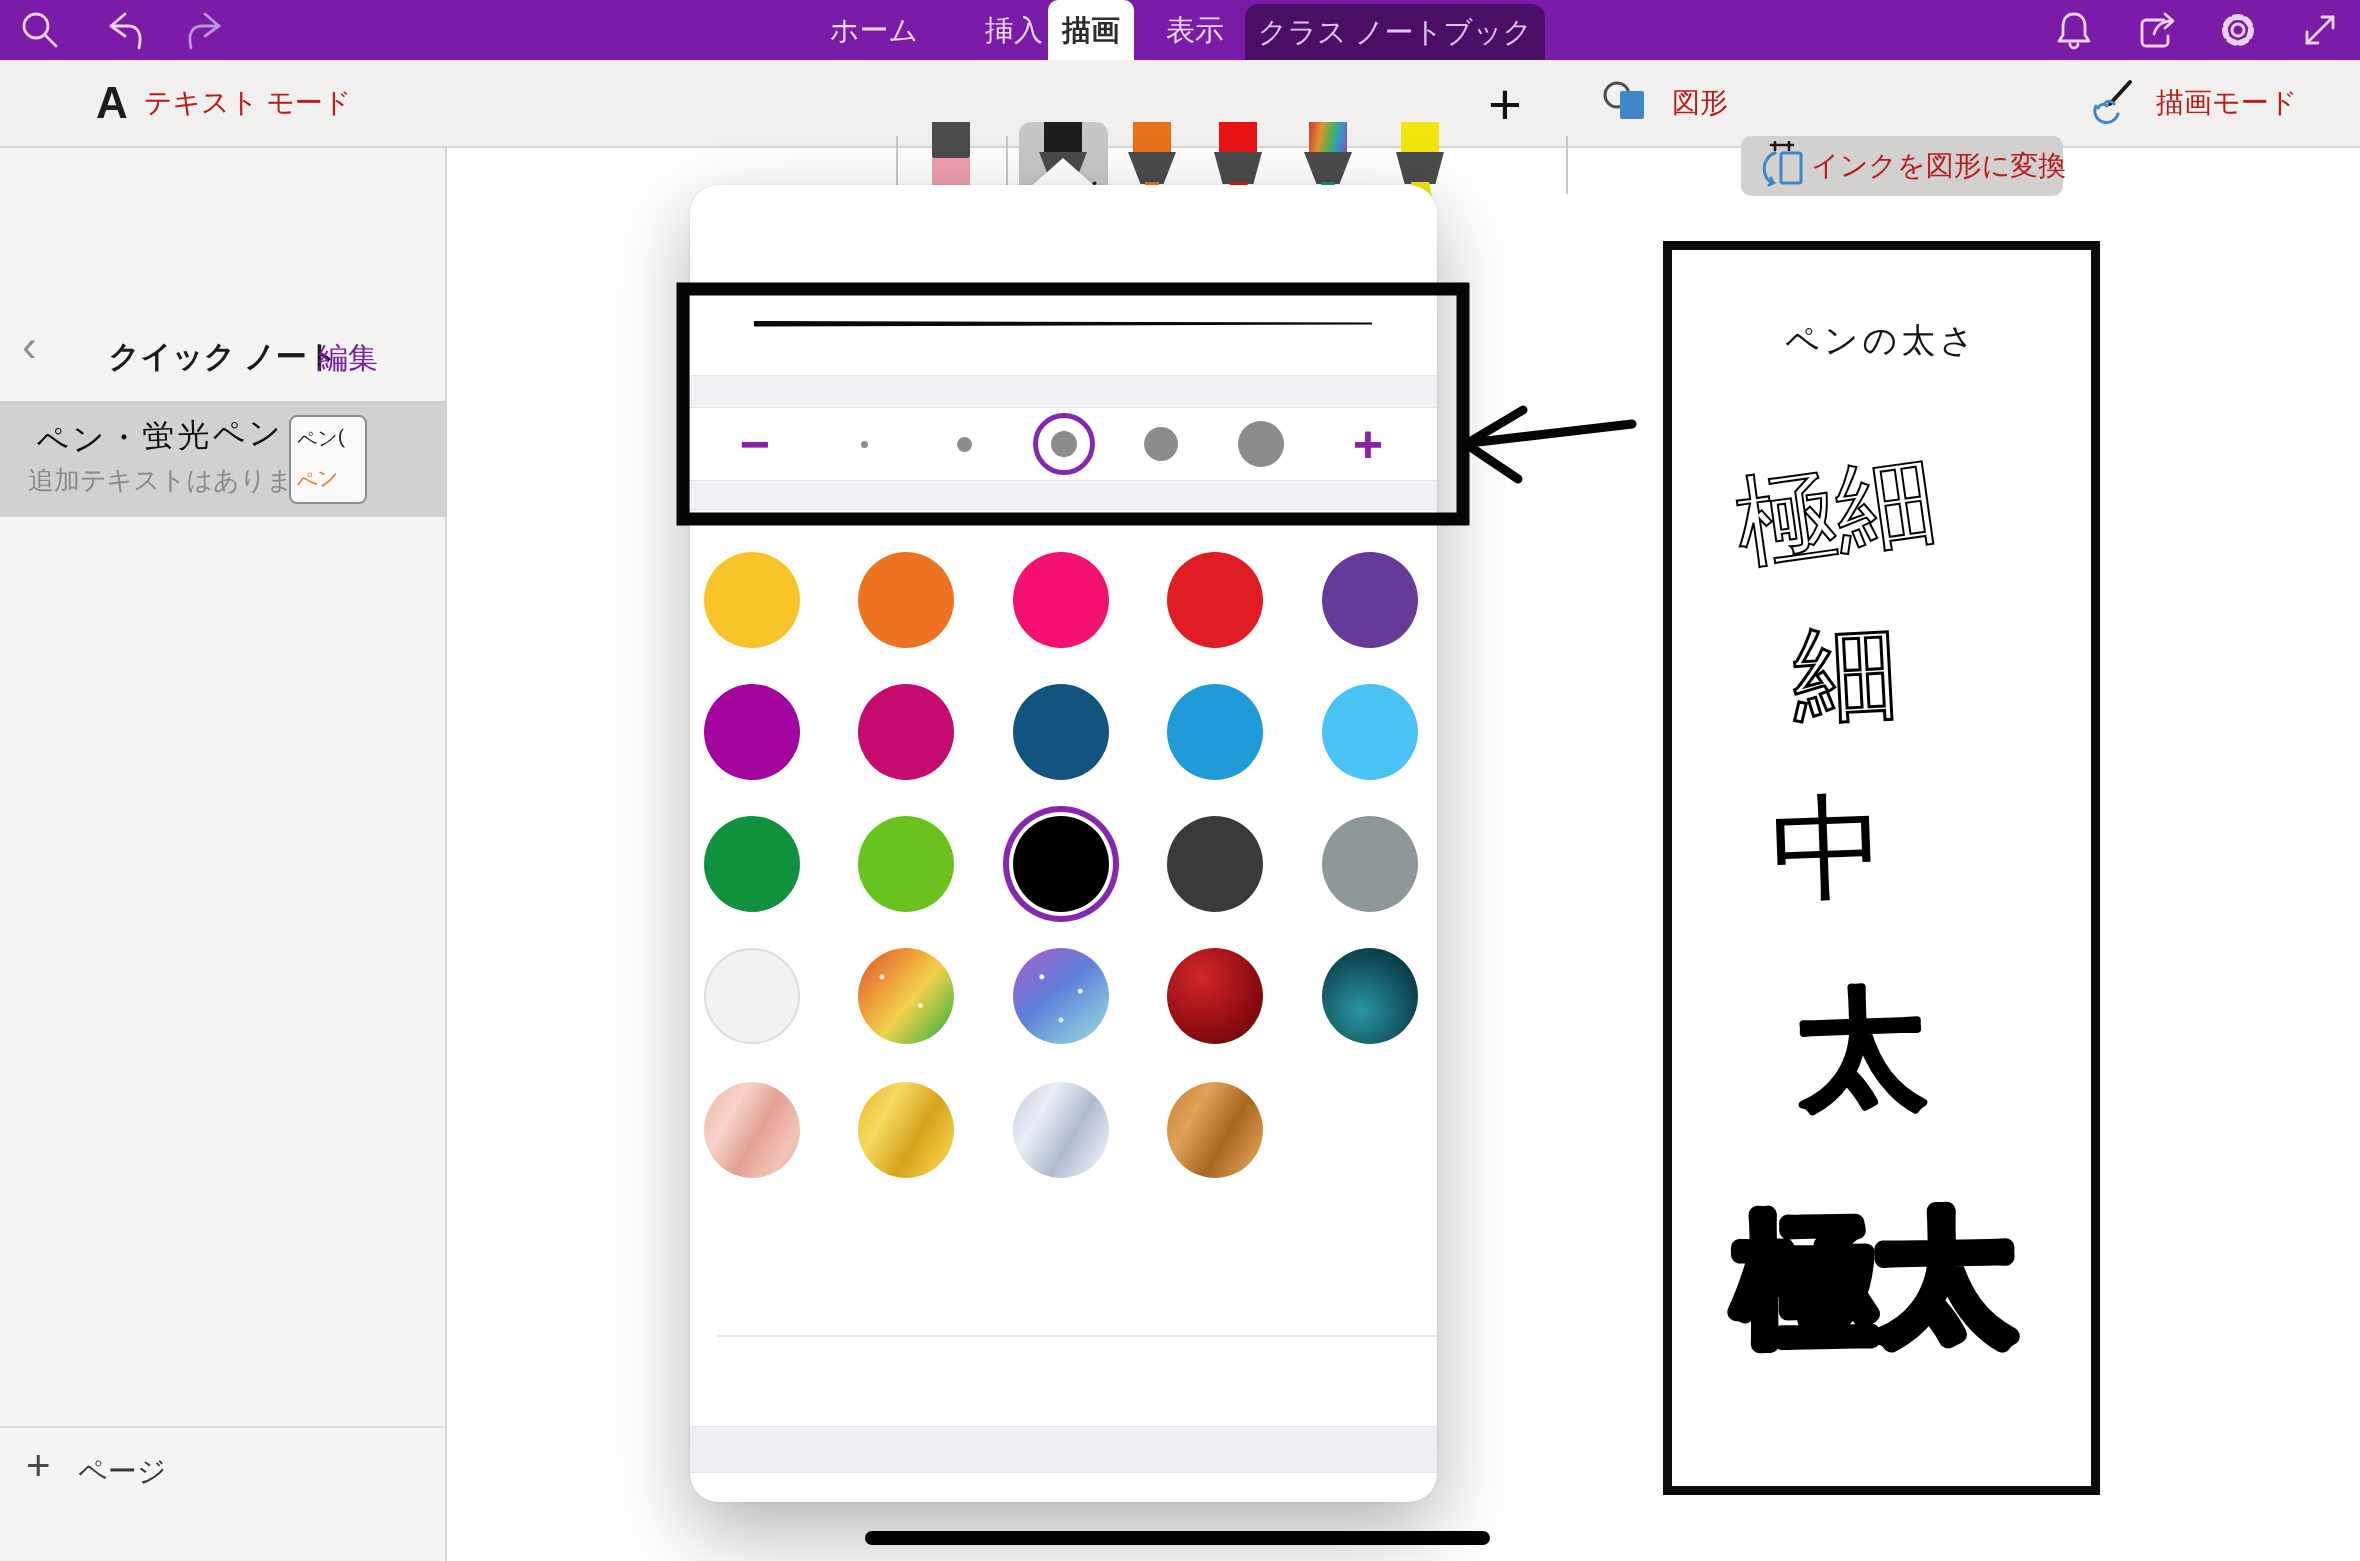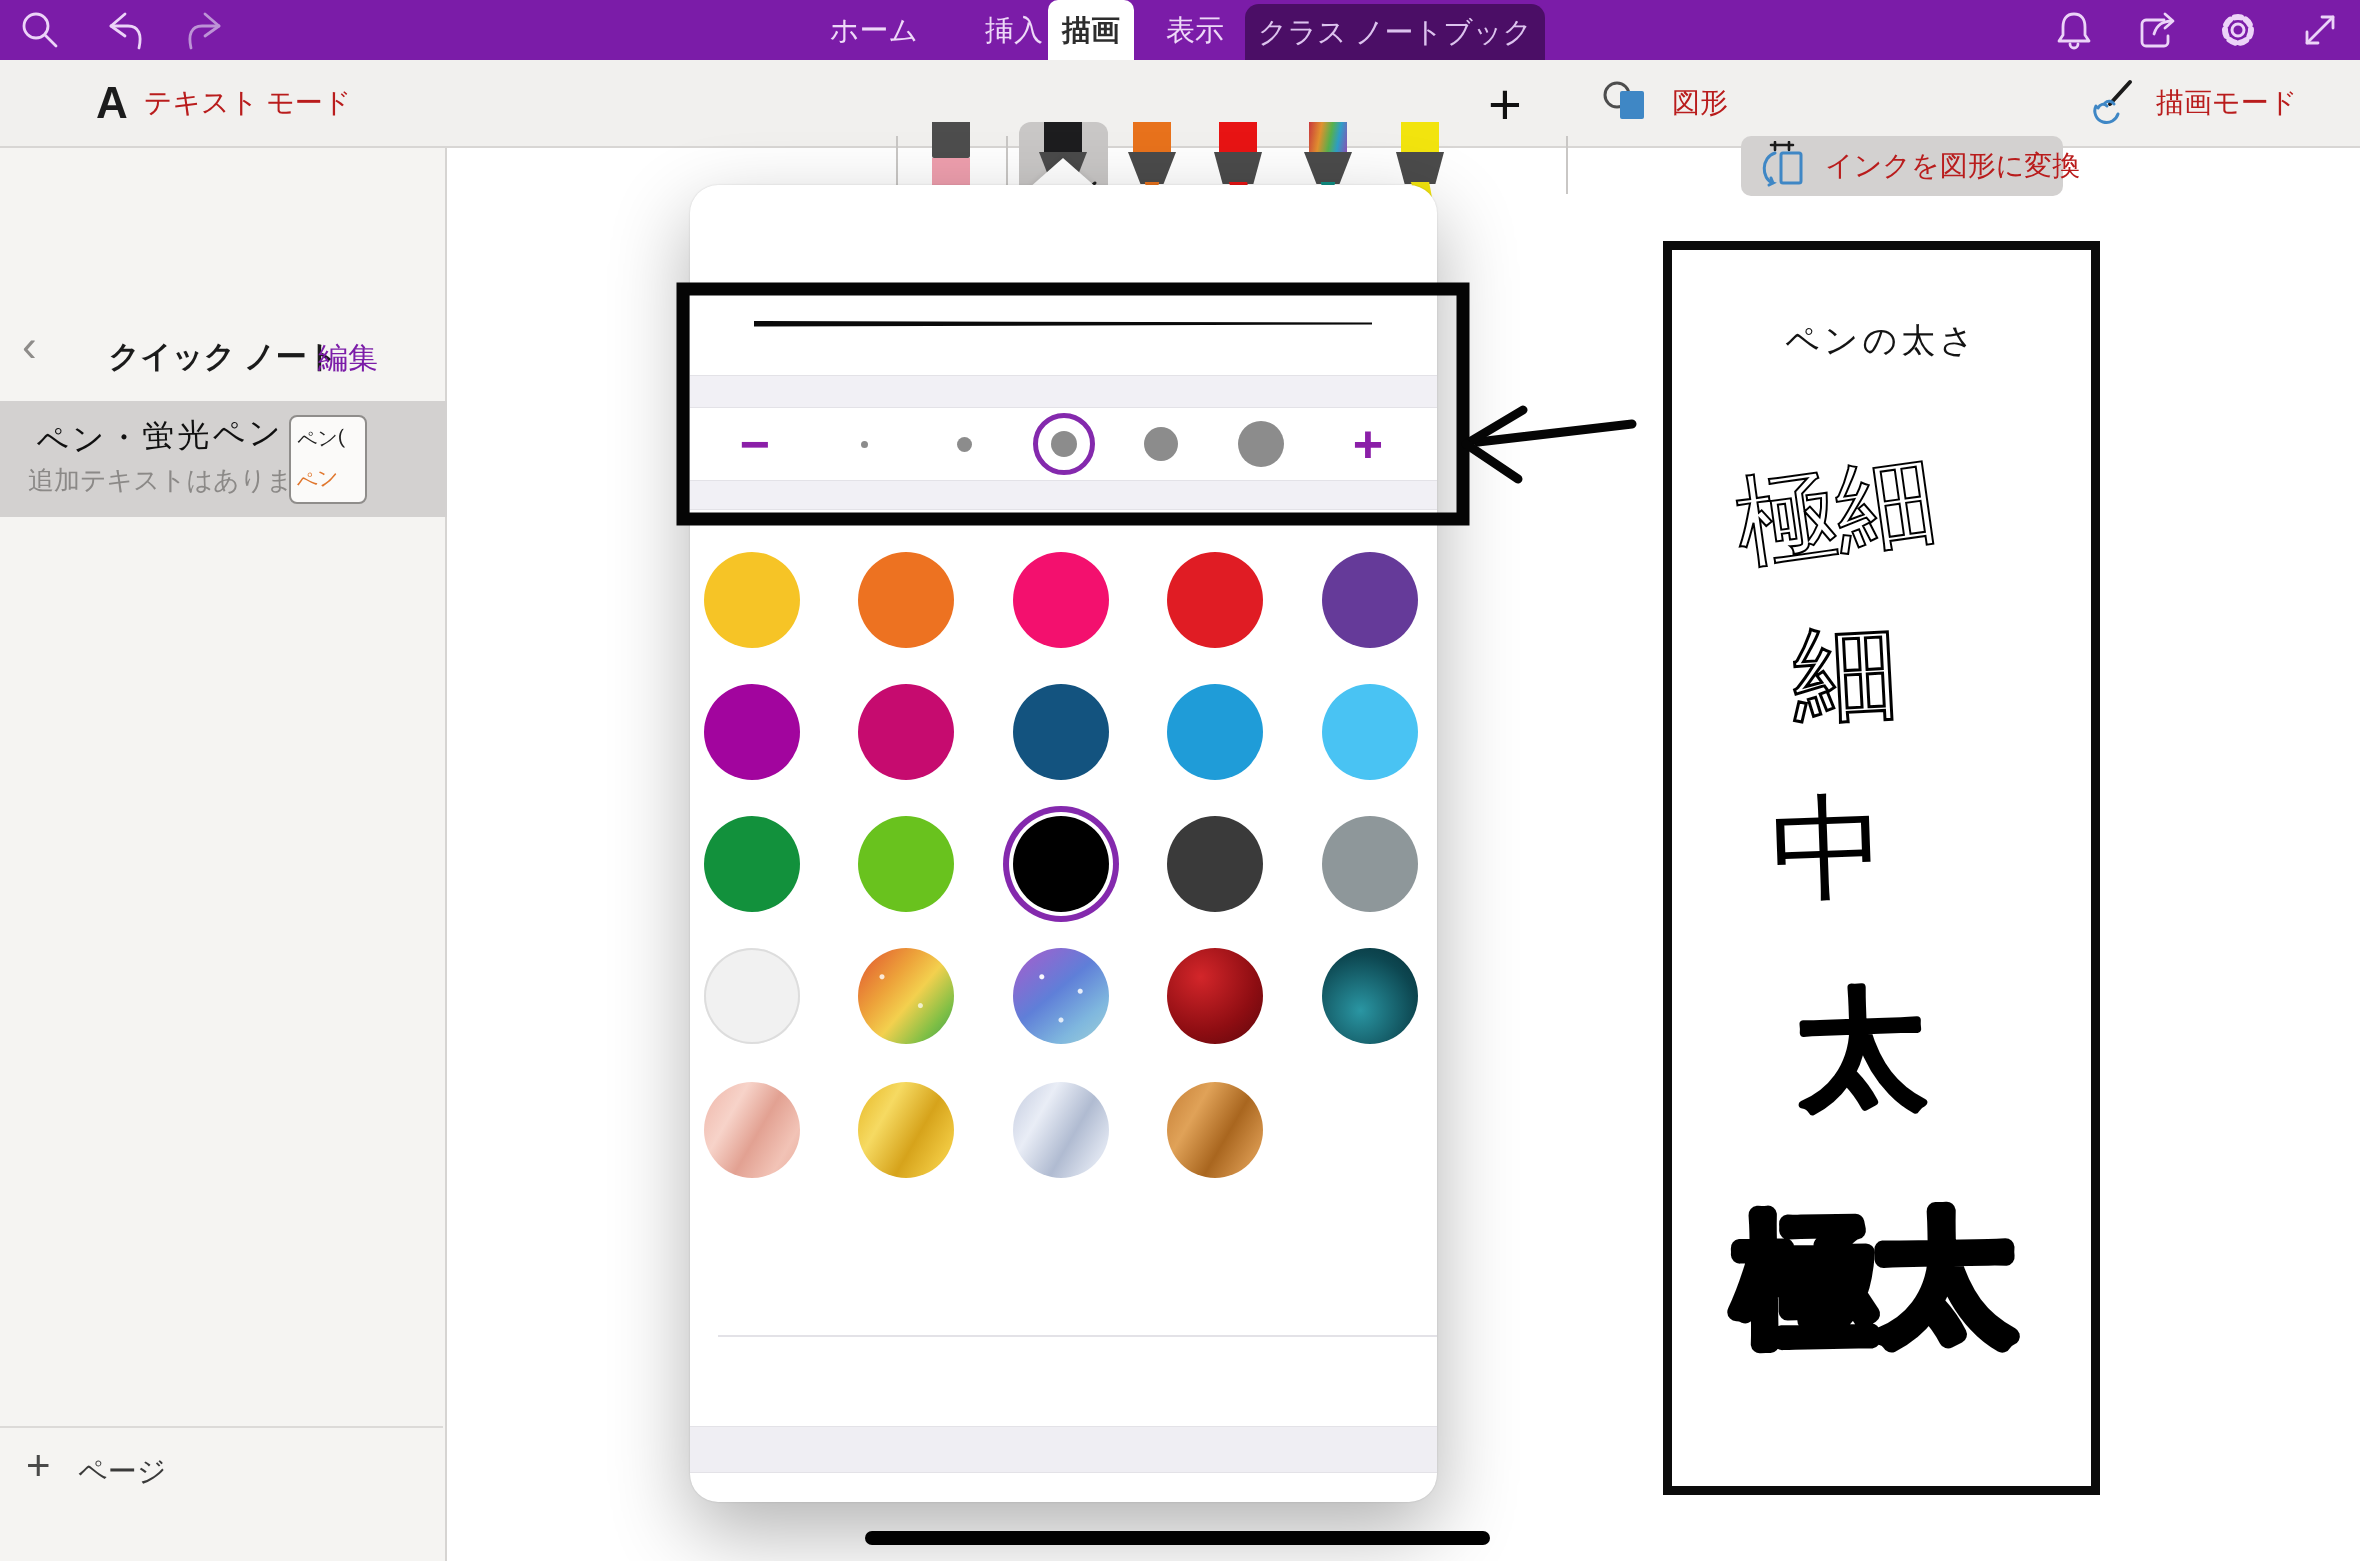--- a/index.html
+++ b/index.html
@@ -16,21 +16,21 @@
   .tab.active{background:#fff;color:#2d2d2d;font-weight:700;border-radius:10px 10px 0 0}
   .tab.dark{top:4px;height:56px;line-height:56px;background:#4b0e66;color:#dcc3ee;border-radius:14px 14px 0 0}
 
   
   .toolbar{position:absolute;left:0;top:60px;width:2360px;height:88px;background:#f1f0ee;border-bottom:2px solid #d8d6d4}
   .tool-btn{position:absolute;top:0;height:86px;display:flex;align-items:center;gap:16px;cursor:pointer}
   .tool-label{font-size:28px;color:#b91c1c;white-space:nowrap}
   .a-glyph{font-size:44px;font-weight:600;color:#1c1c1c}
   .v-divider{position:absolute;top:76px;width:2px;height:58px;background:#c9c7c5}
   .plus-pen{position:absolute;left:1488px;top:0;height:86px;font-size:58px;font-weight:400;color:#111;display:flex;align-items:center;cursor:pointer}
-  .graybtn{position:absolute;left:1741px;top:76px;height:60px;width:322px;background:#d3d1d0;border-radius:10px;display:flex;align-items:center;gap:14px;padding:0 16px;cursor:pointer}
+  .graybtn{position:absolute;left:1741px;top:76px;height:60px;width:322px;background:#d3d1d0;border-radius:10px;display:flex;align-items:center;padding:0 16px;cursor:pointer}
 
   
   .penbox{position:absolute;left:1019px;top:62px;width:89px;height:86px;background:#c9c7c6;border-radius:12px;cursor:pointer}
   .pen{position:absolute;top:62px;width:52px;height:86px;cursor:pointer}
   .pen .body{position:absolute;left:7px;right:7px;top:0;height:32px}
   .pen .collar{position:absolute;left:2px;right:2px;top:30px;height:32px;background:#4b4b4b;clip-path:polygon(0 0,100% 0,74% 100%,26% 100%)}
   .pen .tip{position:absolute;left:50%;top:60px;width:15px;height:22px;transform:translateX(-50%);clip-path:polygon(0 0,100% 0,50% 100%)}
   .pen.hl .collar{clip-path:polygon(0 0,100% 0,82% 100%,18% 100%)}
   .pen.hl .tip{width:24px;height:20px;clip-path:polygon(12% 0,88% 0,100% 78%,38% 100%)}
   .eraser{position:absolute;left:928px;top:62px;width:46px;height:84px;cursor:pointer}

